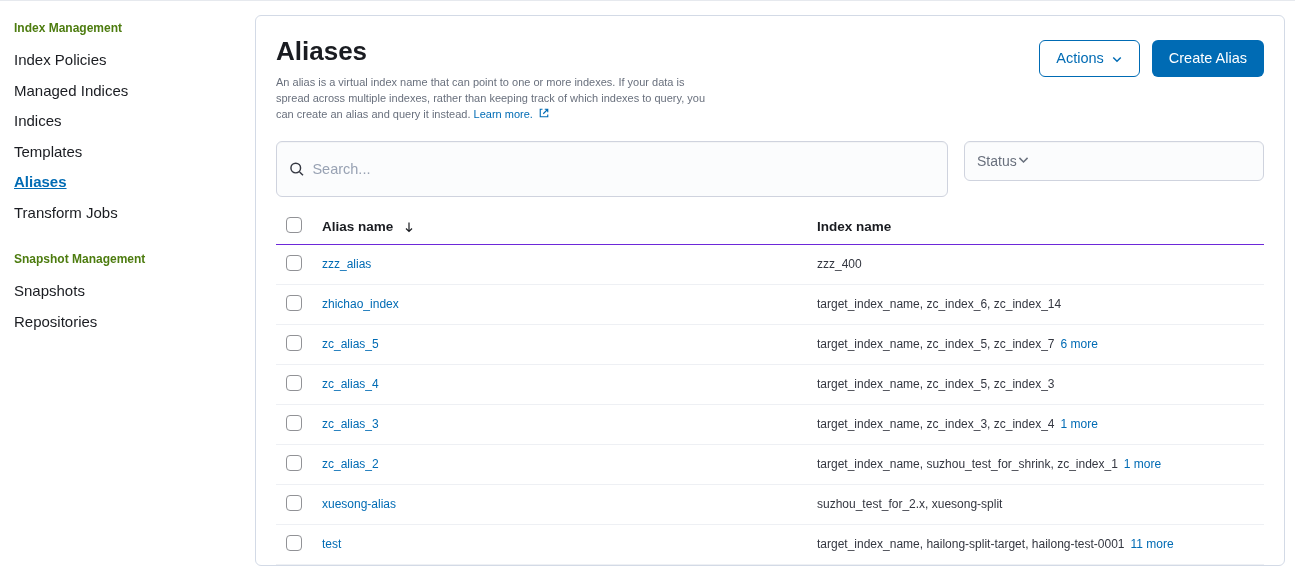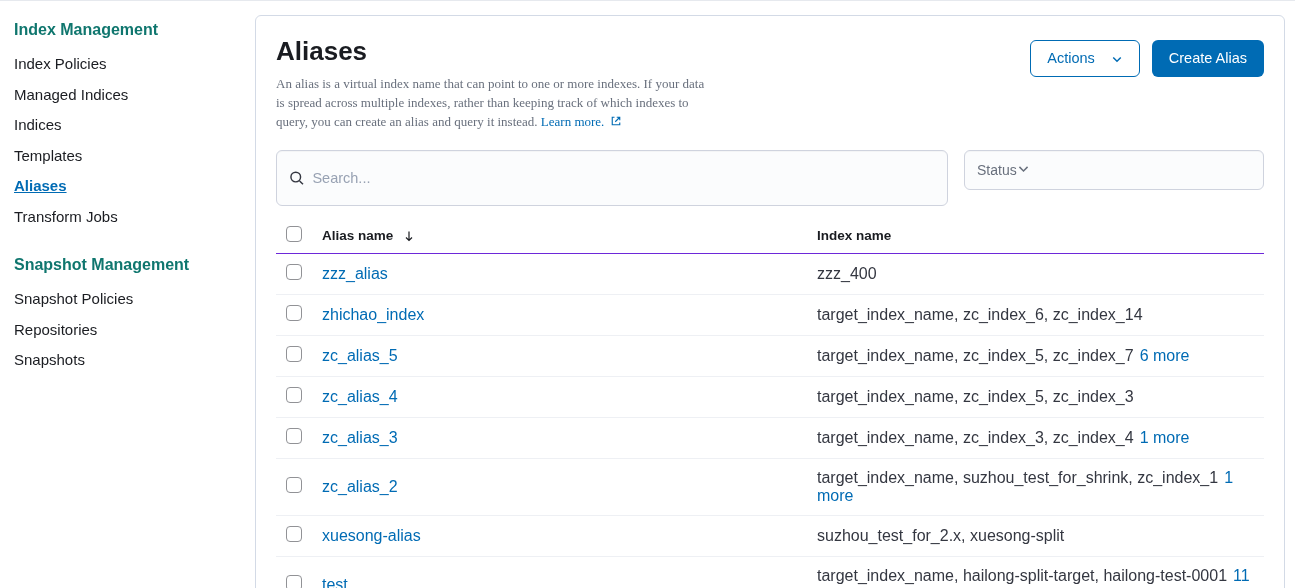--- a/index.html
+++ b/index.html
@@ -11,23 +11,23 @@
     display: flex;
     min-height: 100vh;
     border-top: 1px solid #e6e9ee;
   }
   .sidebar {
     width: 255px;
     padding: 20px 14px 20px 14px;
     flex-shrink: 0;
   }
   .nav-title {
-    font-size: 16px;
+    font-size: 12px;
     font-weight: 700;
-    color: #0f766e;
+    color: #4d7c0f;
     margin-bottom: 10px;
   }
   .nav-list {
     list-style: none;
     margin-bottom: 24px;
   }
   .nav-list li {
     padding: 4px 0;
     font-size: 15px;
     color: #1a1c21;
@@ -58,45 +58,44 @@
   .panel-title-block {
     max-width: 440px;
   }
   .panel-title {
     font-size: 26px;
     font-weight: 600;
     color: #1a1c21;
     margin-bottom: 8px;
   }
   .panel-desc {
-    font-size: 13px;
+    font-size: 11px;
     color: #69707d;
     line-height: 1.45;
-    font-family: Liberation Serif, serif;
   }
   .learn-link {
     color: #006bb4;
     cursor: pointer;
   }
   .learn-link svg { vertical-align: -1px; margin-left:2px;}
   .panel-actions {
     display: flex;
     gap: 12px;
     align-items: flex-start;
     padding-top: 4px;
   }
   .btn {
     border-radius: 6px;
     font-size: 14.5px;
     font-weight: 500;
     padding: 9px 16px;
     cursor: pointer;
     display: inline-flex;
     align-items: center;
-    gap: 16px;
+    gap: 7px;
     border: 1px solid transparent;
     line-height: 1.2;
   }
   .btn-secondary {
     background: #fff;
     color: #006bb4;
     border-color: #006bb4;
   }
   .btn-primary {
     background: #006bb4;
@@ -151,21 +150,21 @@
     text-align: left;
     font-size: 13.5px;
     font-weight: 700;
     color: #1a1c21;
     padding: 8px 10px;
     border-bottom: 1px solid #6d28d9;
   }
   .table td {
     padding: 10px 10px;
     border-bottom: 1px solid #eef0f4;
-    font-size: 16px;
+    font-size: 12px;
     vertical-align: middle;
   }
   .cb-cell { width: 32px; }
   .cb {
     width: 16px; height: 16px;
     border: 1px solid #919296;
     border-radius: 4px;
     background: #fff;
     display: inline-block;
     cursor:pointer;
@@ -191,23 +190,22 @@
   <ul class="nav-list">
       <li>Index Policies</li>
       <li>Managed Indices</li>
       <li>Indices</li>
       <li>Templates</li>
       <li class="active">Aliases</li>
       <li>Transform Jobs</li>
     </ul>
   <div class="nav-title">Snapshot Management</div>
   <ul class="nav-list">
-      <li>Snapshot Policies</li>
+      <li>Snapshots</li>
       <li>Repositories</li>
-      <li>Snapshots</li>
     </ul>
 </nav>
 
 <main class="main">
   <div class="panel">
 
     <div class="panel-header">
       <div class="panel-title-block">
         <h1 class="panel-title">Aliases</h1>
         <p class="panel-desc">

